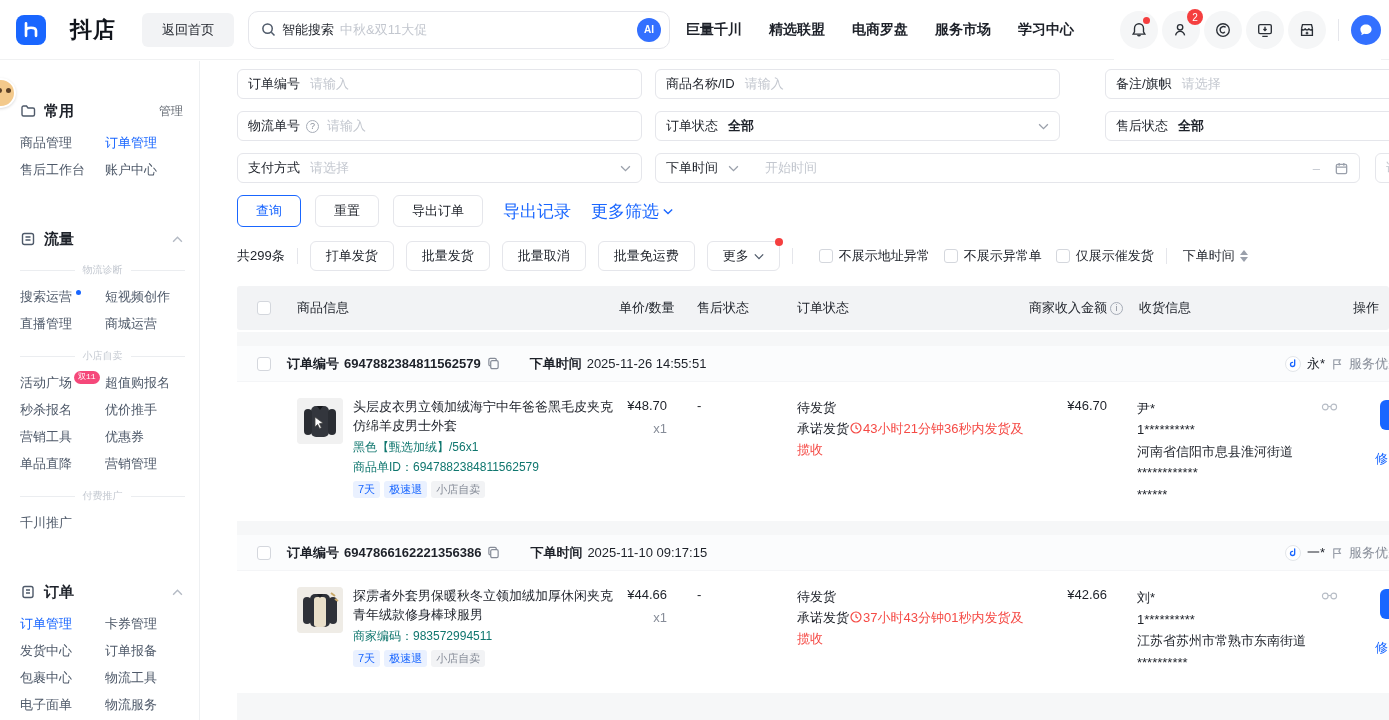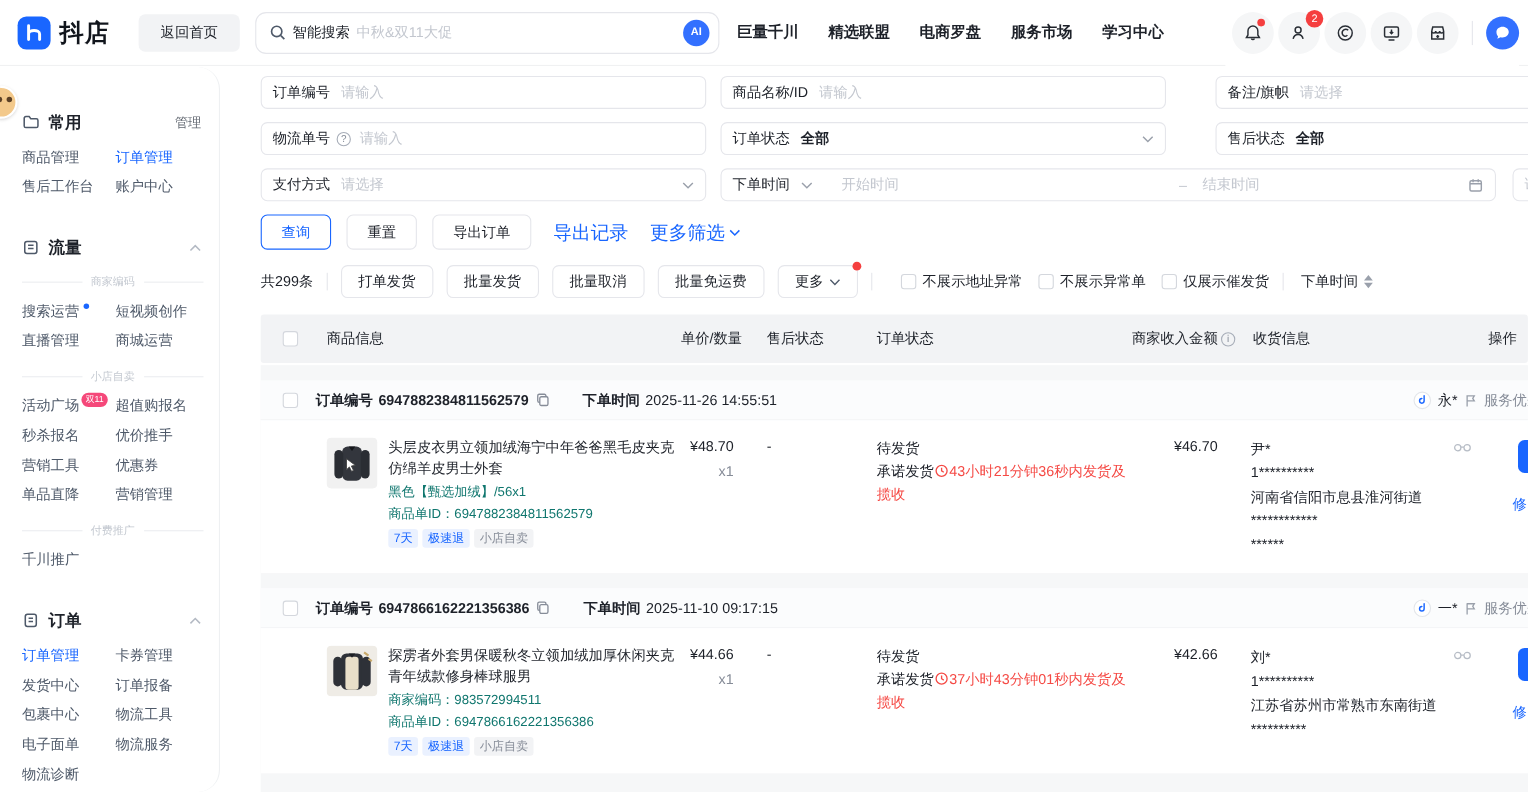--- a/index.html
+++ b/index.html
@@ -6,49 +6,49 @@
   html,body { background:#fff; }
   body {
     width:1389px; height:720px; overflow:hidden; position:relative;
     font-family:"Liberation Sans","DejaVu Sans",sans-serif;
     color:#1d2129; font-size:13px;
   }
   svg { display:block; }
 
   
   .topbar{position:absolute;top:0;left:0;right:0;height:60px;background:#fff;border-bottom:1px solid #f0f1f2;display:flex;align-items:center;z-index:30;}
-  .logo{display:flex;align-items:center;gap:8px;margin-left:16px;flex:none;}
+  .logo{display:flex;align-items:center;gap:24px;margin-left:16px;flex:none;}
   .logo-mark{width:30px;height:30px;border-radius:8px;background:#1966ff;display:flex;align-items:center;justify-content:center;}
   .logo-text{font-size:22px;font-weight:bold;color:#11151c;letter-spacing:1px;}
   .back-btn{margin-left:26px;background:#f2f3f5;border-radius:6px;height:34px;padding:0 20px;display:flex;align-items:center;font-size:13px;color:#1d2129;flex:none;}
   .search-box{margin-left:14px;width:422px;height:38px;border:1px solid #e5e6eb;border-radius:10px;display:flex;align-items:center;padding:0 8px 0 12px;flex:none;}
   .search-label{color:#1d2129;margin:0 6px 0 6px;white-space:nowrap;}
   .search-ph{color:#c3c7cf;flex:1;white-space:nowrap;overflow:hidden;}
   .ai-badge{width:24px;height:24px;border-radius:50%;background:#3370ff;color:#fff;font-size:10px;font-weight:bold;display:flex;align-items:center;justify-content:center;flex:none;}
   .topnav{display:flex;gap:27px;margin-left:16px;font-size:14px;font-weight:600;color:#1d2129;white-space:nowrap;}
   .topnav span{cursor:pointer;}
   .top-icons{position:absolute;right:8px;top:0;height:60px;display:flex;align-items:center;gap:4px;background:#fff;padding-left:6px;}
   .icon-circle{width:38px;height:38px;border-radius:50%;background:#f5f6f7;display:flex;align-items:center;justify-content:center;position:relative;}
   .red-dot{position:absolute;top:6px;right:8px;width:7px;height:7px;border-radius:50%;background:#f53f3f;}
   .num-badge{position:absolute;top:-2px;right:-3px;min-width:16px;height:16px;border-radius:8px;background:#f53f3f;color:#fff;font-size:10px;display:flex;align-items:center;justify-content:center;padding:0 4px;}
   .tb-divider{width:1px;height:22px;background:#e5e6eb;margin:0 8px;}
   .avatar{width:30px;height:30px;border-radius:50%;background:#3370ff;display:flex;align-items:center;justify-content:center;}
 
   
-  .sidebar{position:absolute;top:61px;left:0;width:200px;bottom:0;background:#fff;border-right:1px solid #eef0f2;overflow:hidden;z-index:20;border-radius:20px;}
+  .sidebar{position:absolute;top:61px;left:0;width:200px;bottom:0;background:#fff;border-right:1px solid #eef0f2;overflow:hidden;z-index:20;}
   .pet-sticker{position:absolute;top:17px;left:-14px;width:30px;height:30px;border-radius:50%;background:#f3c98b;border:2px solid #fff;box-shadow:0 1px 3px rgba(0,0,0,.15);overflow:hidden;}
   .pet-sticker::before{content:"";position:absolute;left:9px;top:8px;width:5px;height:5px;border-radius:50%;background:#5b4026;}
   .pet-sticker::after{content:"";position:absolute;left:18px;top:8px;width:5px;height:5px;border-radius:50%;background:#5b4026;}
   .side-inner{padding:0 0 0 20px;}
-  .side-header{display:flex;align-items:center;gap:8px;padding-right:16px;margin-top:30px;height:24px;}
+  .side-header{display:flex;align-items:center;gap:8px;padding-right:16px;margin-top:44px;height:24px;}
   .side-header:first-child{margin-top:38px;}
   .side-title{font-size:15px;font-weight:700;color:#1d2129;}
   .side-sp{flex:1;}
   .side-action{font-size:12px;color:#646a73;}
-  .side-grid{display:grid;grid-template-columns:85px auto;row-gap:0;margin-top:6px;}
+  .side-grid{display:grid;grid-template-columns:85px auto;row-gap:0;margin-top:6px;font-family:Liberation Mono, monospace;}
   .side-item{height:27px;display:flex;align-items:center;font-size:13px;color:#4e5969;cursor:pointer;white-space:nowrap;}
   .side-item.active{color:#1966ff;}
   .blue-dot{width:5px;height:5px;border-radius:50%;background:#1966ff;margin:-8px 0 0 4px;}
   .group-divider{display:flex;align-items:center;gap:8px;margin:12px 14px 4px 0;color:#c4c9d1;font-size:10px;white-space:nowrap;}
   .group-divider i{flex:1;height:1px;background:#ebedf0;}
   .badge-pill{background:#f5487a;color:#fff;font-size:8px;border-radius:7px;padding:1px 4px;margin:-10px 0 0 2px;line-height:1.3;}
 
   
   .main{position:absolute;left:201px;top:61px;right:0;bottom:0;background:#fff;overflow:hidden;padding:8px 0 0 36px;}
   .frow{display:flex;margin-bottom:12px;}
@@ -241,21 +241,21 @@
       <span class="side-title">流量</span>
       <span class="side-sp"></span>
       <span>
           <svg width="11" height="7" viewBox="0 0 12 8" fill="none" stroke="#b4bac4" stroke-width="1.6">
             <path d="M1 6.5L6 1.5l5 5"></path>
           </svg>
         </span>
     </div>
     <div class="group-divider">
         <i></i>
-        <span>商家编码</span>
+        <span>物流诊断</span>
         <i></i>
       </div>
     <div class="side-grid">
       <span class="side-item">
           <span>搜索运营</span>
           <span class="blue-dot"></span>
         </span>
       <span class="side-item">短视频创作</span>
       <span class="side-item">直播管理</span>
       <span class="side-item">商城运营</span>
@@ -367,21 +367,20 @@
     <div class="f f-time">
       <span class="lb">下单时间</span>
       <span>
           <svg width="11" height="7" viewBox="0 0 12 8" fill="none" stroke="#9aa0ab" stroke-width="1.5">
             <path d="M1 1.5l5 5 5-5"></path>
           </svg>
         </span>
       <span class="ph time-start">开始时间</span>
       <span style="flex:1"></span>
       <span class="ph time-sep">–</span>
-      <span class="ph" style="flex:1">结束时间</span>
       <span>
           <svg width="15" height="15" viewBox="0 0 16 16" fill="none" stroke="#9aa0ab" stroke-width="1.4">
             <rect x="2.5" y="3.5" width="11" height="10" rx="1.5"></rect>
             <path d="M2.5 6.5h11M5.5 2v3M10.5 2v3"></path>
           </svg>
         </span>
     </div>
     <div class="f f-extra">
         <span class="ph">请</span>
       </div>
@@ -598,21 +597,20 @@
                 <rect x="17" y="10" width="12" height="30" rx="3" fill="#e9dfc9"></rect>
                 <rect x="6" y="10" width="8" height="27" rx="4" fill="#2e3138"></rect>
                 <rect x="32" y="10" width="8" height="27" rx="4" fill="#2e3138"></rect>
                 <path d="M20 7l3 4 3-4" fill="#1c1e23"></path>
                 <path d="M34 6l4 3M38 12l3 2" stroke="#c9a96a" stroke-width="2"></path>
               </svg>
           </div>
           <div class="pinfo">
             <div class="ptitle">探雳者外套男保暖秋冬立领加绒加厚休闲夹克青年绒款修身棒球服男</div>
             <div class="pline"><span>商家编码：</span><span>983572994511</span></div>
-            <div class="pline"><span>商品单ID：</span><span>6947866162221356386</span></div>
             <div class="ptags">
               <span class="tag-blue">7天</span>
               <span class="tag-blue">极速退</span>
               <span class="tag-gray">小店自卖</span>
             </div>
           </div>
         </div>
         <div class="pricecell">
           <div>¥44.66</div>
           <div class="qty">x1</div>

